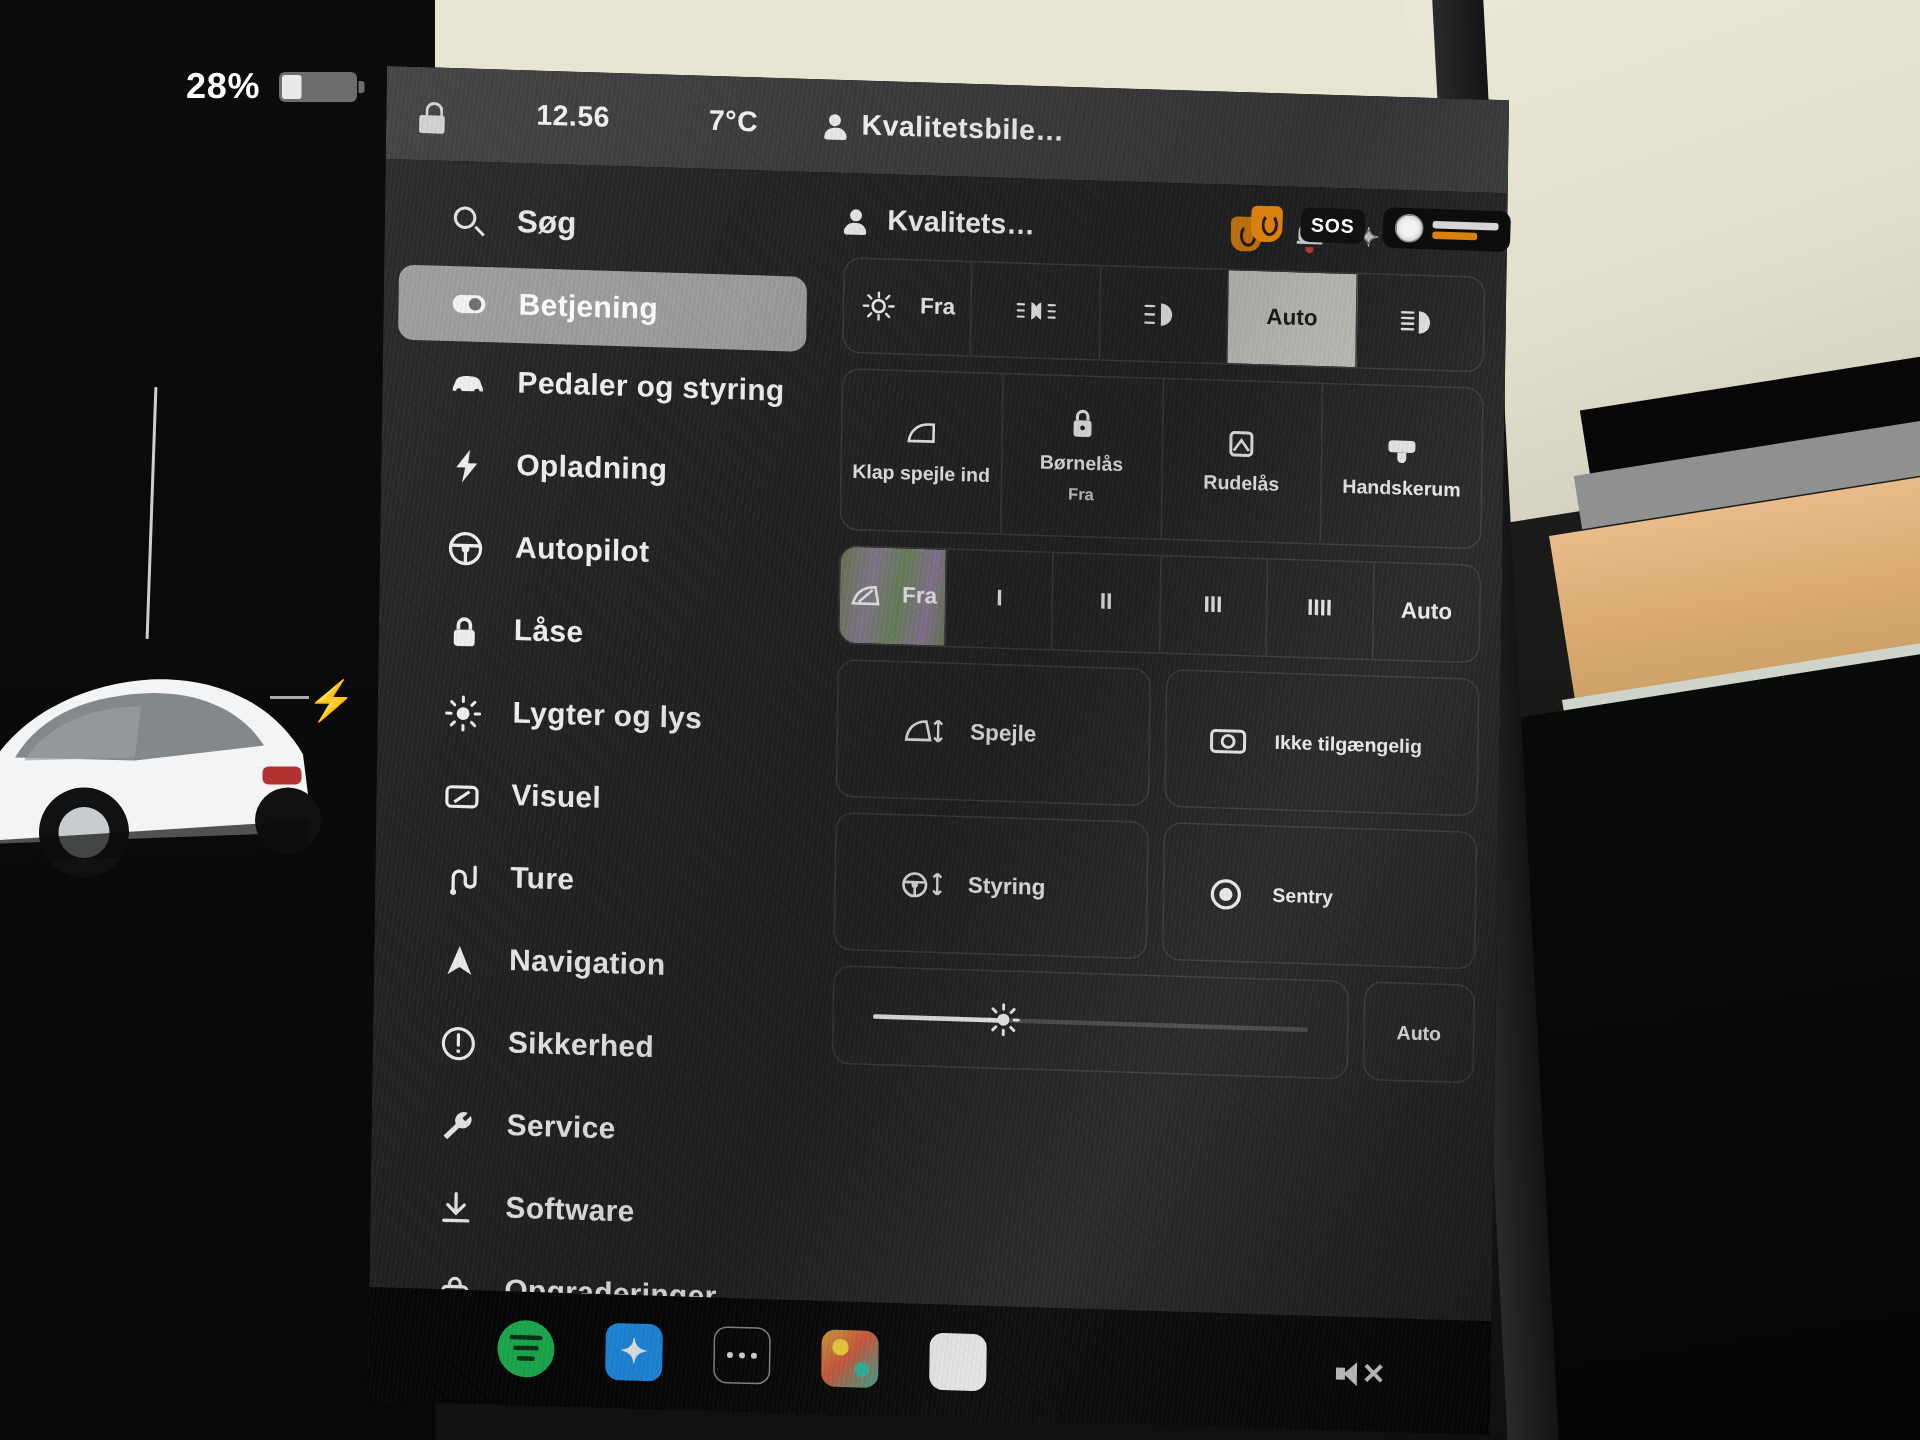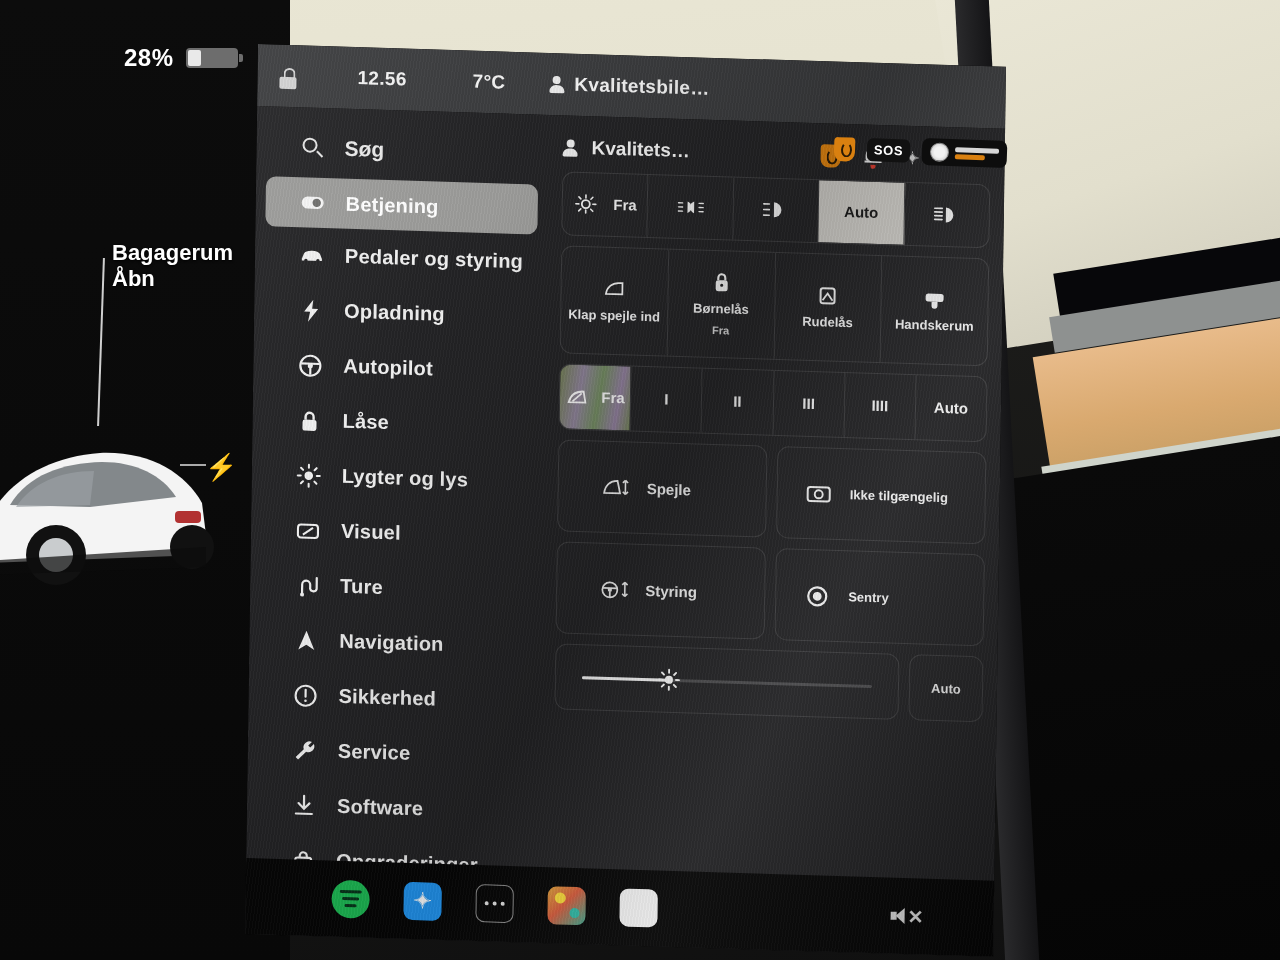--- a/index.html
+++ b/index.html
@@ -219,24 +219,20 @@
 
   <div class="battery-row">
     <span>28%</span>
     <span class="batt">
         <i class="lvl" style="width: 28%;"></i>
       </span>
   </div>
 
   <div class="leftviz">
     <div class="callout-line"></div>
-    <div class="callout-txt">
-      <div>Bagagerum</div>
-      <div>Åbn</div>
-    </div>
     <svg class="car-img" viewBox="0 0 260 190">
       <path d="M10 150 C20 96 70 62 130 58 C180 56 215 78 232 108 L236 140 L232 160 L14 168 Z" fill="#f4f4f4"></path>
       <path d="M40 110 C58 80 92 68 132 67 C166 67 192 80 206 102 L120 112 Z" fill="#6f7478" opacity=".85"></path>
       <path d="M46 112 C62 88 90 76 124 76 L120 110 Z" fill="#9aa0a4" opacity=".7"></path>
       <rect x="205" y="116" width="26" height="12" rx="4" fill="#b23232"></rect>
       <circle cx="86" cy="160" r="30" fill="#111"></circle>
       <circle cx="86" cy="160" r="17" fill="#c9ccce"></circle>
       <circle cx="222" cy="152" r="22" fill="#111"></circle>
       <path d="M14 166 L236 152 L236 172 L14 180 Z" fill="#0b0b0b" opacity=".7"></path>
     </svg>

